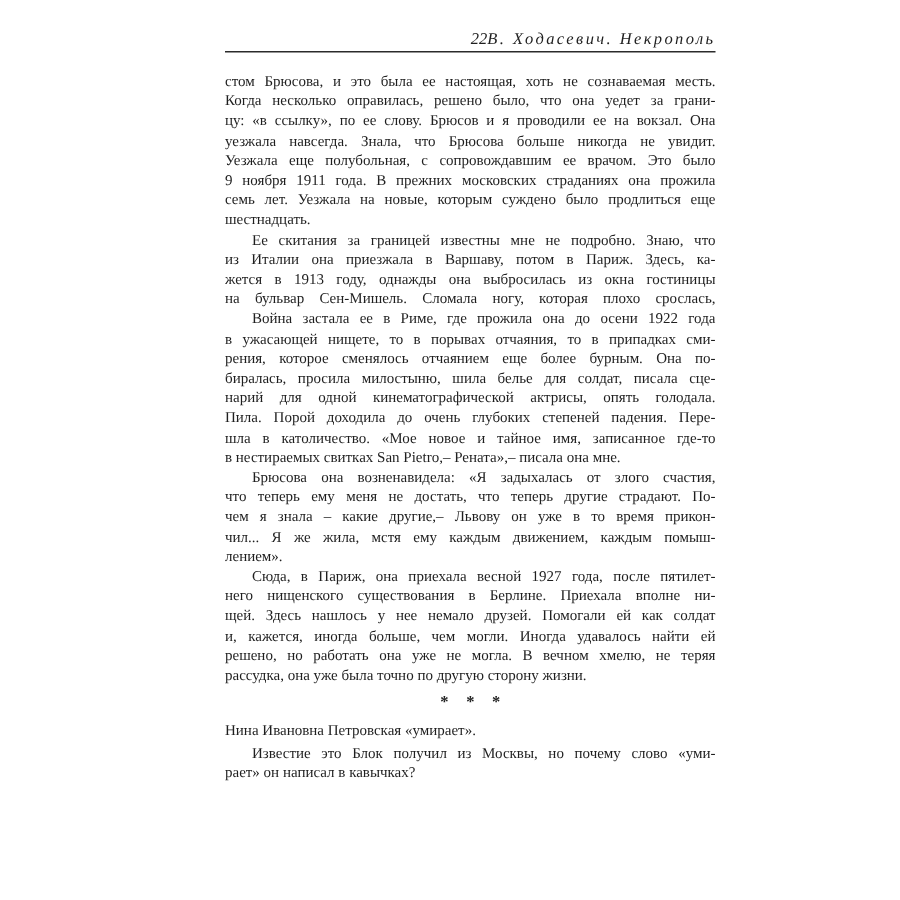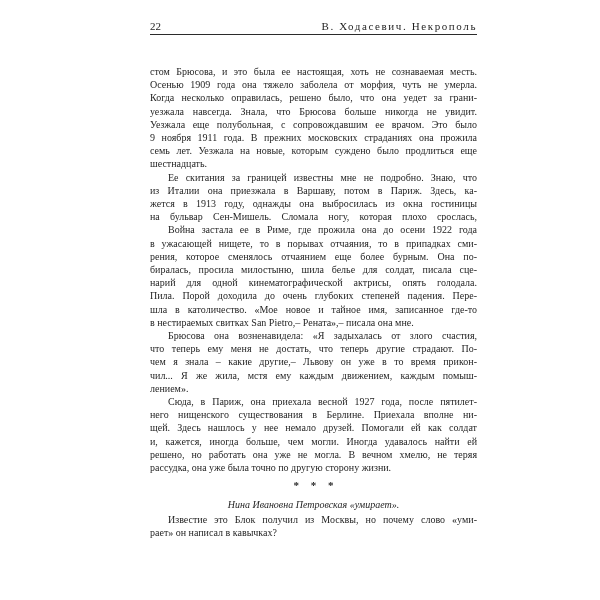--- a/index.html
+++ b/index.html
@@ -21,36 +21,37 @@
     background:var(--bg);
   }
   .content{
     position:absolute;
     left:150px;
     top:20px;
     width:327px;
   }
   .page-header{
     display:flex;
-    justify-content:space-between;
+    justify-content:flex-end;
     align-items:baseline;
+    font-style:italic;
     font-size:11px;
     line-height:12px;
   }
   .running-title{
     letter-spacing:1.6px;
     white-space:nowrap;
   }
   .header-rule{
     border:none;
     border-top:1.4px solid var(--rule);
     margin:2px 0 0 0;
   }
   .body-text{
-    margin-top:30px;
+    margin-top:13px;
     font-size:10px;
     line-height:13.2px;
   }
   .para{margin:0;}
   .line{
     text-align:justify;
     text-align-last:justify;
     max-height:13.3px;
     overflow:hidden;
     white-space:normal;
@@ -59,41 +60,40 @@
   .line.last{text-align-last:left;}
   .separator{
     text-align:center;
     word-spacing:9px;
     font-size:11px;
     line-height:13.2px;
     margin:5px 0 5px 0;
     font-weight:bold;
   }
   .cline{
-    text-align:center;
-    font-style:italic;
+    text-align:left;
     line-height:13.2px;
     margin:2px 0;
   }
 </style>
 </head>
 <body>
 
 <div class="page">
   <div class="content">
     <div class="page-header">
       <span class="page-number">22</span>
       <span class="running-title">В. Ходасевич. Некрополь</span>
     </div>
     <hr class="header-rule">
     <div class="body-text">
         <div class="para">
           <div class="line">стом Брюсова, и это была ее настоящая, хоть не сознаваемая месть.</div>
-          <div class="line">Осенью 1909 года она тяжело заболела от морфия, чуть не умерла.</div>
           <div class="line">Когда несколько оправилась, решено было, что она уедет за грани-</div>
+          <div class="line">цу: «в ссылку», по ее слову. Брюсов и я проводили ее на вокзал. Она</div>
           <div class="line">уезжала навсегда. Знала, что Брюсова больше никогда не увидит.</div>
           <div class="line">Уезжала еще полубольная, с сопровождавшим ее врачом. Это было</div>
           <div class="line">9 ноября 1911 года. В прежних московских страданиях она прожила</div>
           <div class="line">семь лет. Уезжала на новые, которым суждено было продлиться еще</div>
           <div class="line last">шестнадцать.</div>
         </div>
         <div class="para">
           <div class="line indent">Ее скитания за границей известны мне не подробно. Знаю, что</div>
           <div class="line">из Италии она приезжала в Варшаву, потом в Париж. Здесь, ка-</div>
           <div class="line">жется в 1913 году, однажды она выбросилась из окна гостиницы</div>

